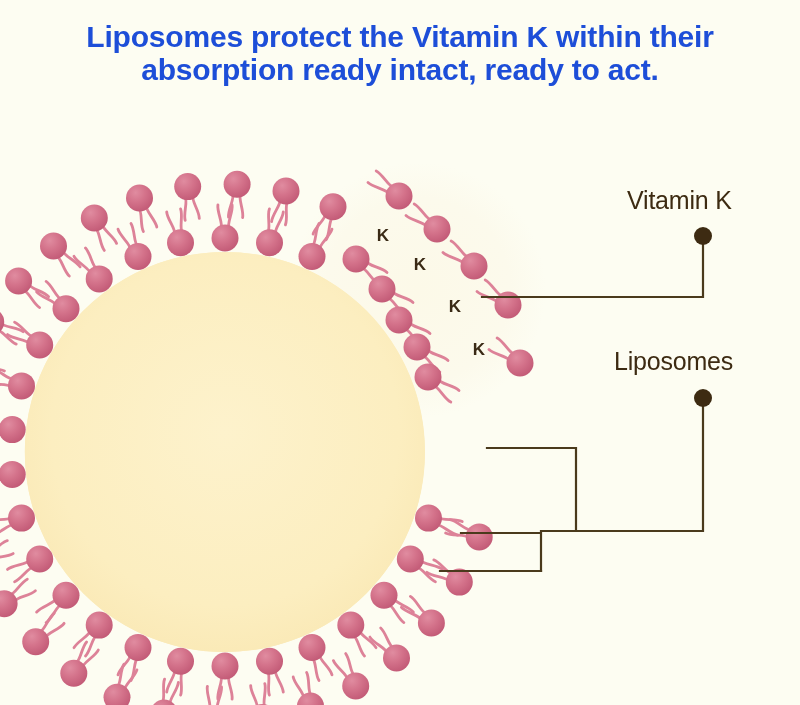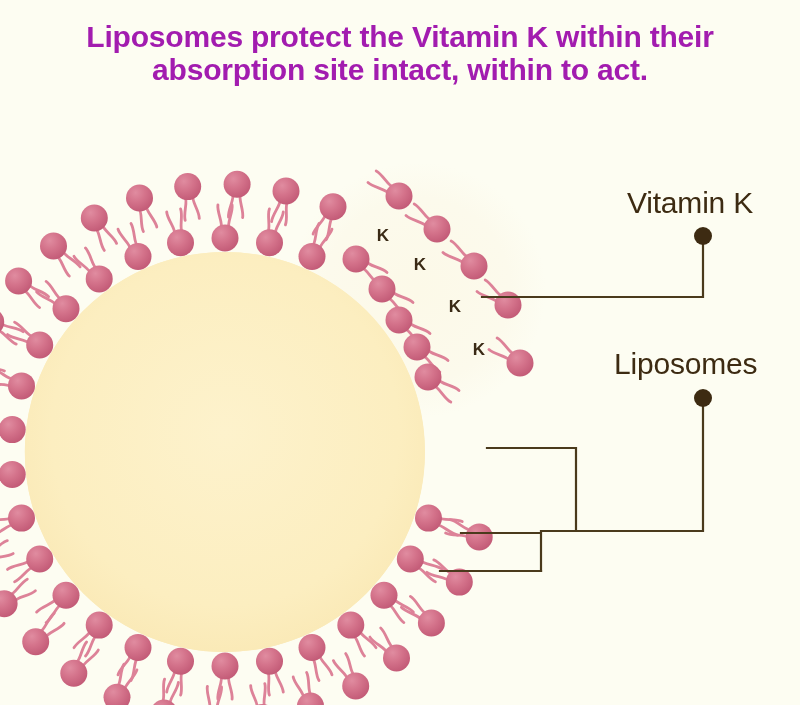--- a/index.html
+++ b/index.html
@@ -31,27 +31,27 @@
     left: 0;
     top: 20px;
     width: 800px;
     text-align: center;
     pointer-events: none;
   }
   .title-line {
     font-size: 30px;
     font-weight: 700;
     line-height: 33px;
-    color: #a21caf;
+    color: #1d4ed8;
     letter-spacing: -0.2px;
     white-space: nowrap;
   }
   .callout-label {
     position: absolute;
-    font-size: 30px;
+    font-size: 25px;
     font-weight: 400;
     color: #3D2B12;
     white-space: nowrap;
     letter-spacing: -0.2px;
   }
   #label-vitamin-k {
     left: 627px;
     top: 186px;
   }
   #label-liposomes {
@@ -421,20 +421,20 @@
     <g id="kmarks">
         <text x="383" y="241" font-family="&quot;Liberation Sans&quot;, sans-serif" font-size="17" font-weight="700" fill="#3A2A15" text-anchor="middle">K</text>
         <text x="420" y="270" font-family="&quot;Liberation Sans&quot;, sans-serif" font-size="17" font-weight="700" fill="#3A2A15" text-anchor="middle">K</text>
         <text x="455" y="312" font-family="&quot;Liberation Sans&quot;, sans-serif" font-size="17" font-weight="700" fill="#3A2A15" text-anchor="middle">K</text>
         <text x="479" y="355" font-family="&quot;Liberation Sans&quot;, sans-serif" font-size="17" font-weight="700" fill="#3A2A15" text-anchor="middle">K</text>
       </g>
   </svg>
 
   <div class="title-block">
     <div class="title-line">Liposomes protect the Vitamin K within their</div>
-    <div class="title-line">absorption site intact, within to act.</div>
+    <div class="title-line">absorption ready intact, ready to act.</div>
   </div>
 
   <div class="callout-label" id="label-vitamin-k">Vitamin K</div>
 
   <div class="callout-label" id="label-liposomes">Liposomes</div>
 
 </div>
 
 </body></html>

